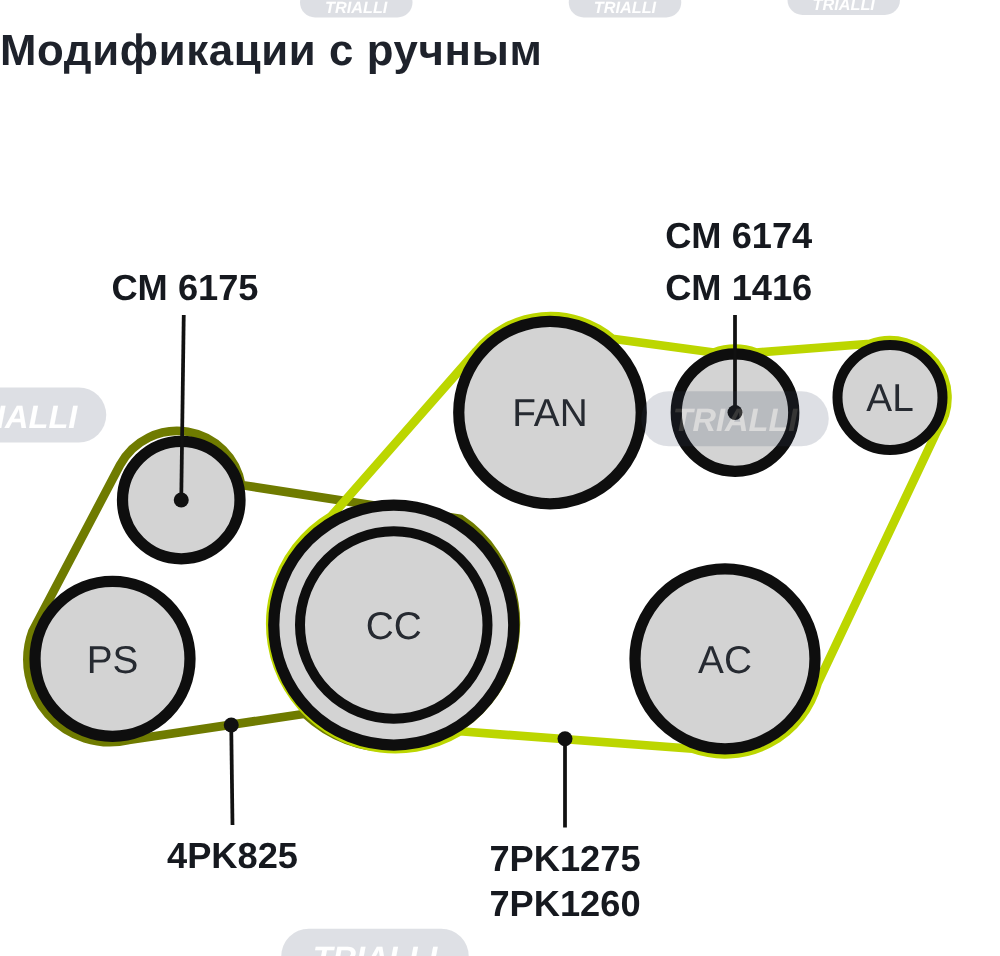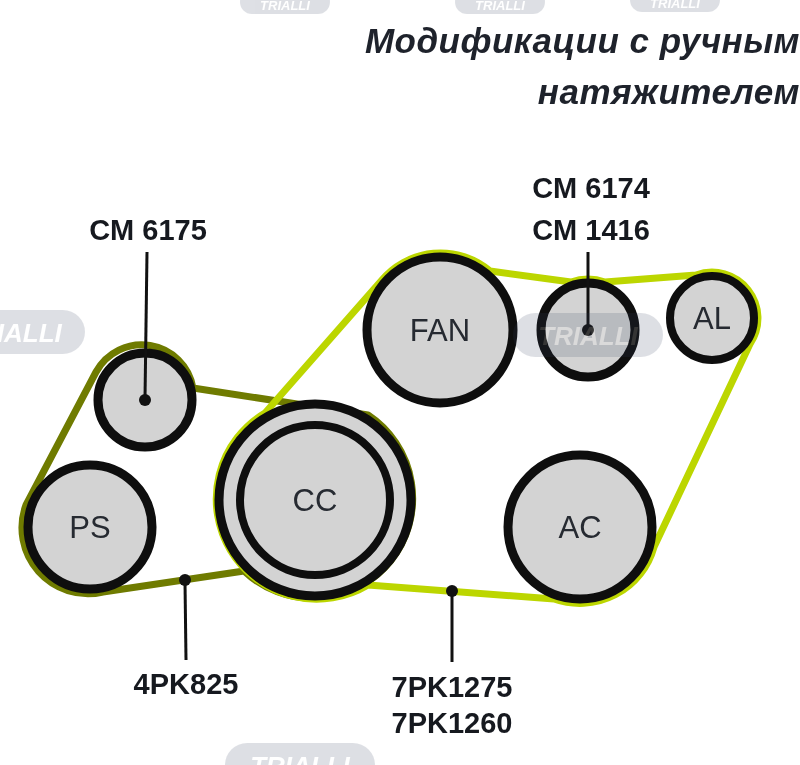--- a/index.html
+++ b/index.html
@@ -9,28 +9,27 @@
     height: 765px;
     background: #ffffff;
     overflow: hidden;
     font-family: "Liberation Sans", sans-serif;
   }
   #title {
     position: absolute;
     top: 16px;
     left: 0;
     width: 100%;
-    text-align: right;
+    text-align: left;
     font-size: 35px;
     font-weight: 800;
     letter-spacing: 0.5px;
     line-height: 1.45;
     color: #1e222b;
     z-index: 3;
-    font-style: italic;
   }
   svg.diagram {
     position: absolute;
     left: 0;
     top: 0;
     z-index: 2;
   }
   .pulley {
     fill: #d3d3d3;
     stroke: #0e0e0e;
@@ -70,21 +69,20 @@
     text-anchor: middle;
   }
 </style>
 </head>
 <body>
 
 <div id="stage">
 
   <div id="title">
     <div>Модификации с ручным</div>
-    <div>натяжителем</div>
   </div>
 
   <svg class="diagram" width="800" height="765" viewBox="0 0 800 765">
 
     <path class="belt" d="M 368 415 A 100 100 0 1 1 244 571 L 103 592 A 66 66 0 0 1 26 505 L 96 372 A 52 52 0 0 1 193 388 Z" stroke="#6f7b00"></path>
     <path class="belt" d="M 265 413 L 381 281 A 77 77 0 0 1 490 271 L 571 282 A 51 51 0 0 1 605 282 L 696 275 A 46 46 0 0 1 750 344 L 654 547 A 77 77 0 0 1 554 599 L 368 585 A 100 100 0 1 1 265 413 Z" stroke="#bcd600"></path>
 
     <circle class="pulley" cx="90" cy="527" r="62" stroke-width="9"></circle>
     <circle class="pulley" cx="145" cy="400" r="47" stroke-width="9"></circle>
     <circle class="pulley" cx="315" cy="500" r="96" stroke-width="9"></circle>

